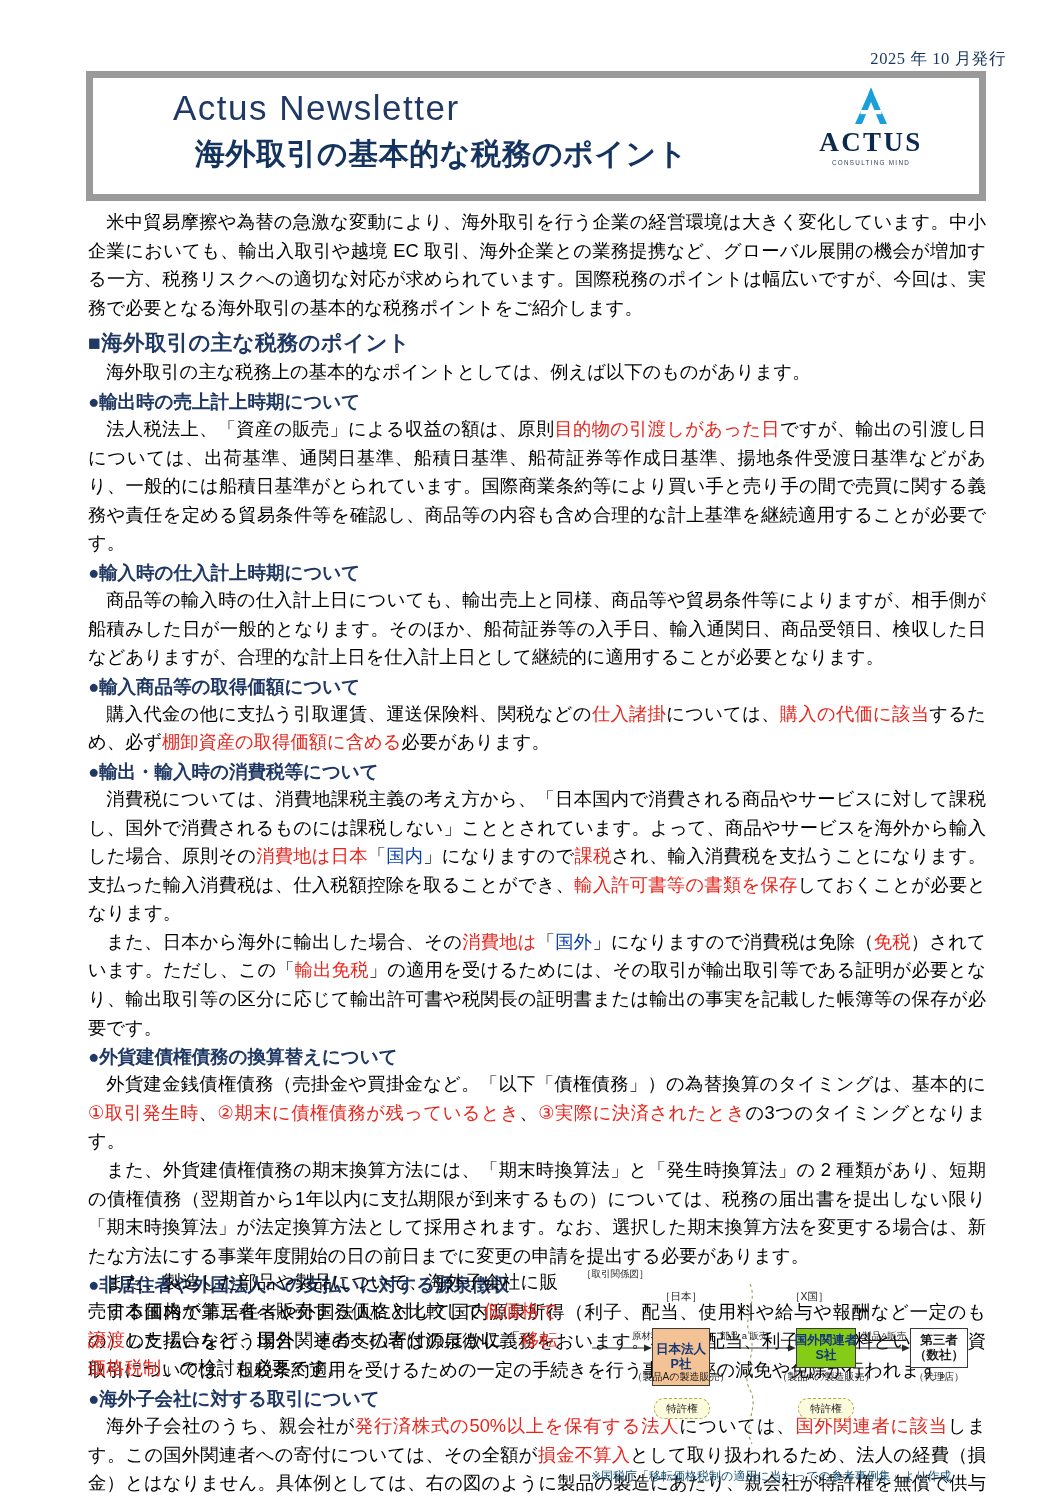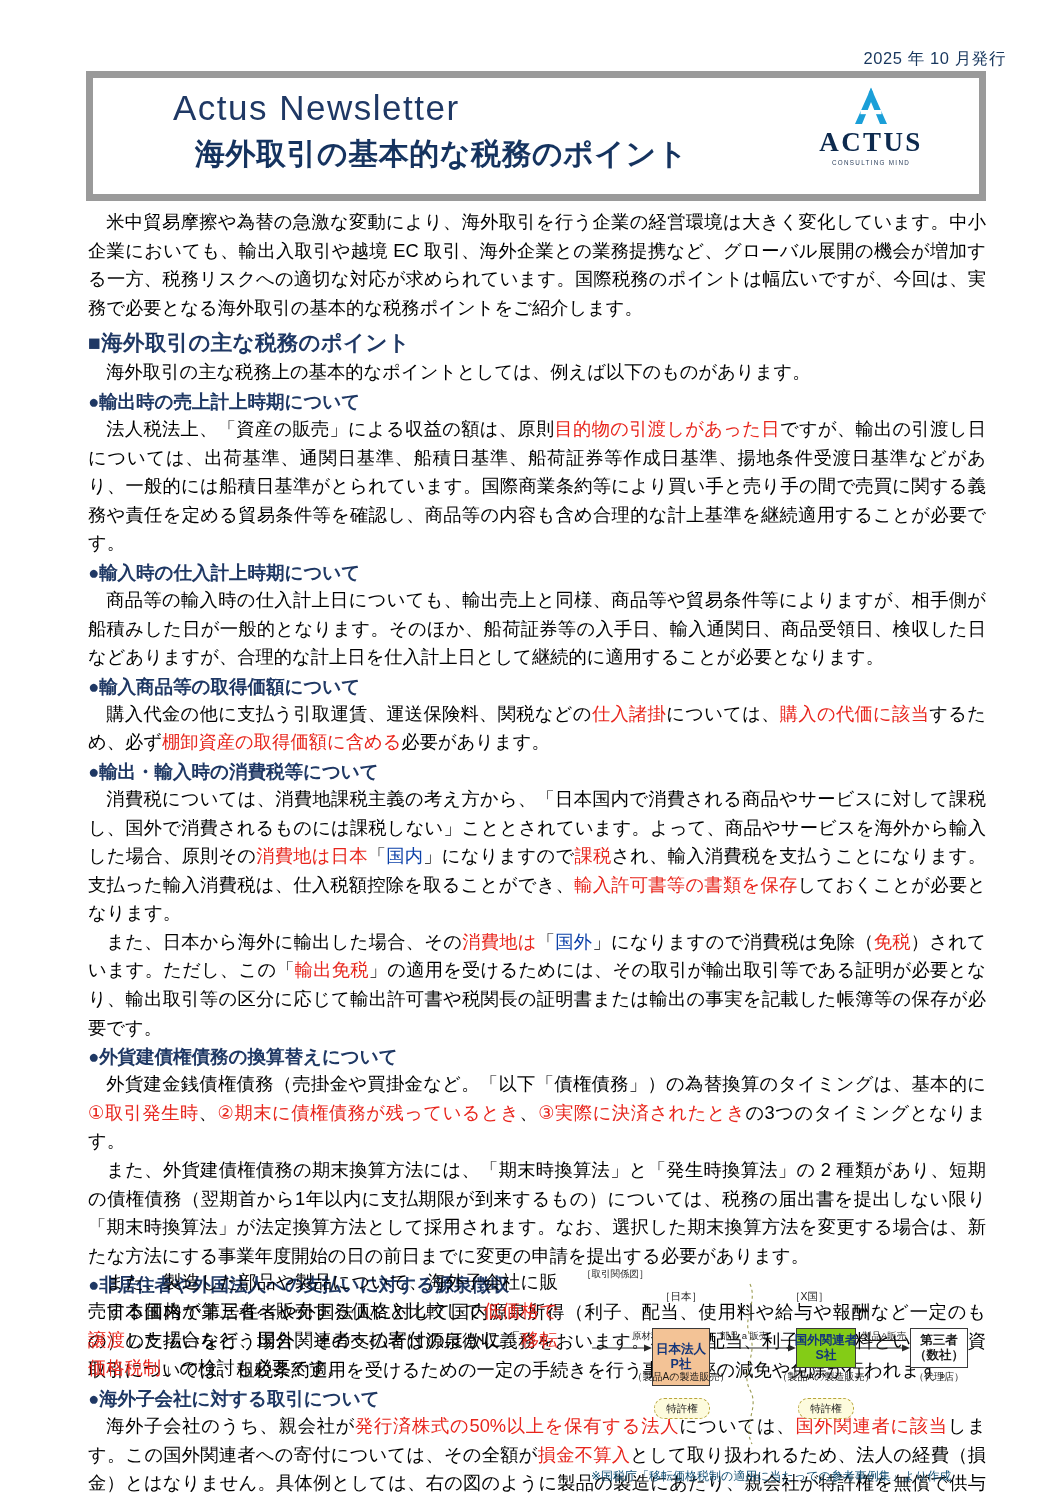--- a/index.html
+++ b/index.html
@@ -22,20 +22,21 @@
 
   
   .date-line {
     position: absolute;
     top: 48px;
     right: 52px;
     font-size: 16.5px;
     color: #17365d;
     letter-spacing: 0.6px;
     white-space: nowrap;
+    font-family: Liberation Serif, serif;
   }
 
   
   .header-frame {
     position: absolute;
     left: 86px;
     top: 71px;
     width: 900px;
     height: 130px;
     background: #ffffff;

